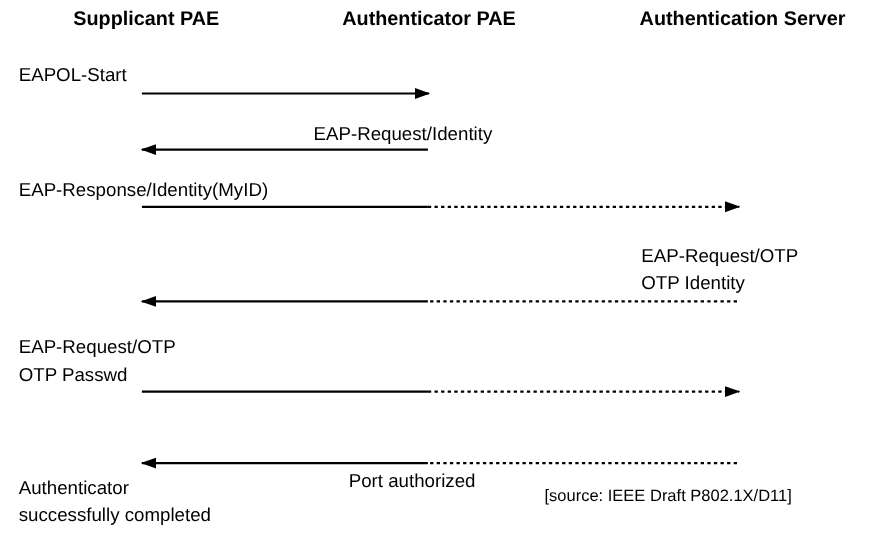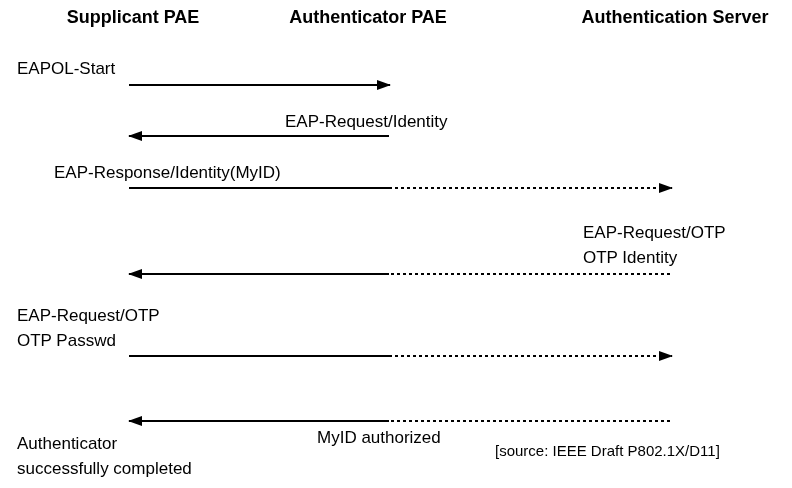--- a/index.html
+++ b/index.html
@@ -18,32 +18,32 @@
   }
   .col-header {
     position: absolute;
     top: 7px;
     transform: translateX(-50%);
     font-size: 18px;
     font-weight: bold;
     white-space: nowrap;
   }
   .col-header.supplicant    { left: 133px; }
-  .col-header.authenticator { left: 368px; }
+  .col-header.authenticator { left: 390px; }
   .col-header.server        { left: 675px; }
 
   .msg-label {
     position: absolute;
     font-size: 17px;
     line-height: 25px;
     white-space: nowrap;
   }
   .lbl-eapol-start   { left: 17px;  top: 56px; }
   .lbl-req-identity  { left: 285px; top: 109px; }
-  .lbl-resp-identity { left: 17px;  top: 160px; margin-left: 37px; }
+  .lbl-resp-identity { left: 17px;  top: 160px; }
   .lbl-req-otp       { left: 583px; top: 220px; }
   .lbl-resp-otp      { left: 17px;  top: 303px; }
   .lbl-eap-success   { left: 583px; top: 392px; }
   .lbl-port-auth     { left: 317px; top: 425px; }
   .lbl-completed     { left: 17px;  top: 431px; }
   .lbl-source        { left: 495px; top: 442px; font-size: 15px; line-height: 18px; }
 
   .two-line span { display: block; }
 
   svg.arrows {
@@ -105,21 +105,21 @@
     <span>EAP-Request/OTP</span>
     <span>OTP Identity</span>
   </div>
 
   <div class="msg-label lbl-resp-otp two-line">
     <span>EAP-Request/OTP</span>
     <span>OTP Passwd</span>
   </div>
 
 
-  <div class="msg-label lbl-port-auth">MyID authorized</div>
+  <div class="msg-label lbl-port-auth">Port authorized</div>
 
   <div class="msg-label lbl-completed two-line">
     <span>Authenticator</span>
     <span>successfully completed</span>
   </div>
 
   <div class="msg-label lbl-source">[source: IEEE Draft P802.1X/D11]</div>
 
 </div>
 

